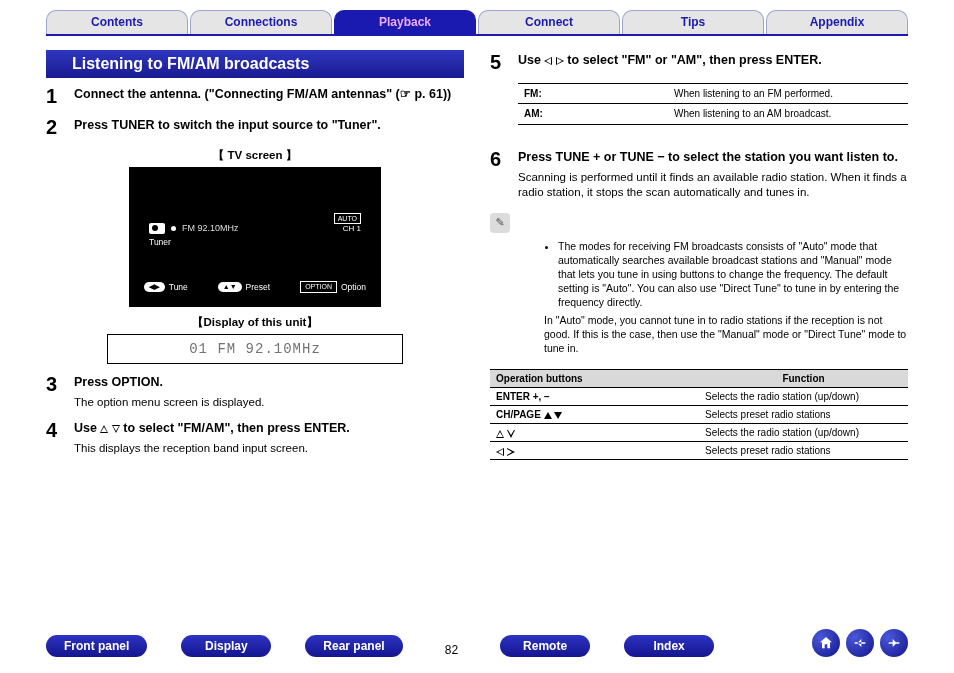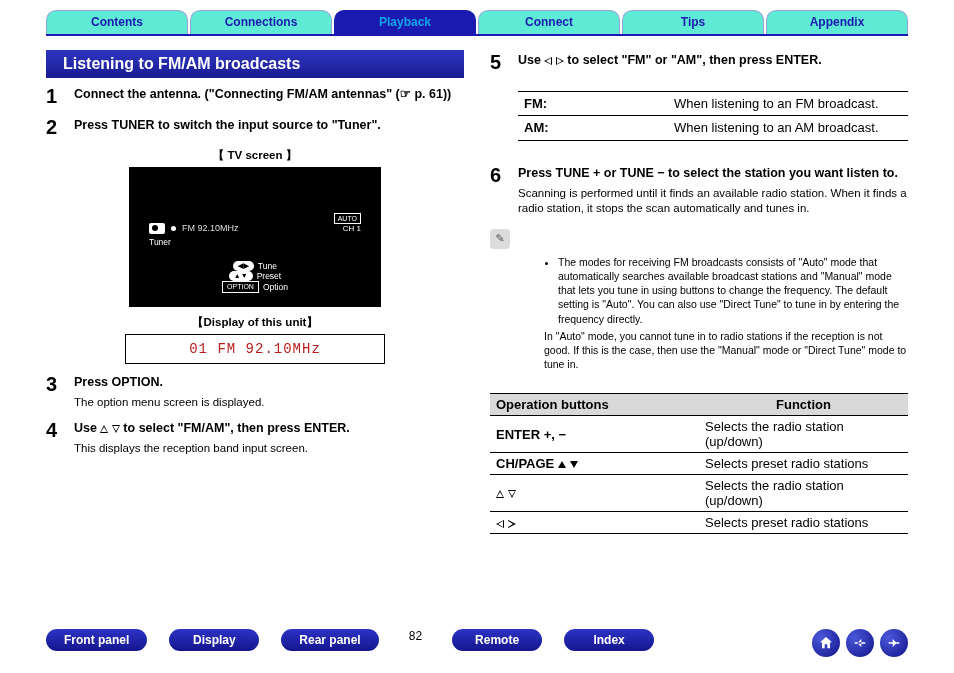--- a/index.html
+++ b/index.html
@@ -31,51 +31,51 @@
     padding:10px 46px 0;
   }
   .tab{
     flex:1;
     height:24px;
     line-height:22px;
     text-align:center;
     font-size:12px;
     font-weight:700;
     color:var(--blue);
-    background:#5eead4;
+    background:#e5e5e5;
     border:1px solid var(--tab-border);
     border-bottom:none;
     border-radius:10px 10px 0 0;
     position:relative;
     cursor:pointer;
   }
   .tab.active{
     background:var(--blue);
-    color:#0ea5e9;
+    color:#f0abfc;
     border-color:var(--blue);
   }
   .nav-rule{
     height:2px;
     margin:0 46px;
     background:var(--blue);
   }
 
   
   .page{
     display:flex;
     gap:26px;
     padding:10px 46px 0;
   }
   .col{flex:1;min-width:0;}
   .section-title{
     background:linear-gradient(#2f37c0,#191a90);
     color:#fff;
     font-weight:700;
     font-size:16px;
-    padding:5px 17px;
+    padding:5px 26px;
     margin:4px 0 8px;
   }
 
   .step{display:flex;gap:10px;margin:6px 0 10px;}
   .step-num{
     min-width:18px;
     font-size:20px;
     font-weight:700;
     line-height:1;
   }
@@ -105,40 +105,40 @@
   .tv .rec:before{content:"";position:absolute;left:3px;top:2.5px;width:6px;height:6px;border-radius:50%;background:#000;}
   .tv .dot{width:5px;height:5px;border-radius:50%;background:#fff}
   .tv .tuner-label{position:absolute;left:20px;top:70px;font-size:8.5px;color:#fff}
   .tv .right-block{
     position:absolute;right:20px;top:46px;text-align:right;font-size:8px;color:#fff;
   }
   .tv .auto-box{border:1px solid #fff;font-size:7px;padding:0 3px;display:inline-block;line-height:9px}
   .tv .bot{
     position:absolute;left:0;right:0;bottom:14px;
     display:flex;justify-content:space-around;align-items:center;
-    font-size:8.5px;color:#fff;flex-direction:column;
+    font-size:8.5px;color:#fff;
   }
   .tv .btn-lr{display:flex;align-items:center;gap:4px;}
   .tv .pill{background:#fff;color:#000;font-size:7px;font-weight:700;border-radius:7px;padding:0 5px;line-height:10px}
   .tv .opt-box{border:1px solid #fff;font-size:7px;padding:0 4px;display:inline-block;line-height:10px}
 
   
   .unit-display{
-    width:260px;margin:0 auto 10px;
+    width:296px;margin:0 auto 10px;
     border:1px solid #000;
     padding:6px 0;
     text-align:center;
     font-family:"Courier New",monospace;
     font-size:14px;
-    color:#b91c1c;
+    color:#737373;
     letter-spacing:1px;
   }
 
   
-  table.data{width:100%;border-collapse:collapse;font-size:13px;margin:22px 0 14px;table-layout:fixed;}
+  table.data{width:100%;border-collapse:collapse;font-size:10px;margin:14px 0 14px;table-layout:fixed;}
   table.data th,table.data td{
     border-top:1px solid #000;border-bottom:1px solid #000;
     padding:3px 6px;text-align:left;
   }
   table.data th{background:var(--table-head);font-weight:700;}
   table.data .col-a{font-weight:700;width:150px}
   table.data .col-b{text-align:left}
   .fn-head .fn-col{text-align:center}
 
   .pencil{
@@ -158,21 +158,21 @@
   .otri-down{width:0;height:0;display:inline-block;border-left:4.5px solid transparent;border-right:4.5px solid transparent;border-top:8px solid #000;position:relative;vertical-align:middle}
   .otri-down:after{content:"";position:absolute;left:-3px;top:-7.3px;width:0;height:0;border-left:3px solid transparent;border-right:3px solid transparent;border-top:5.3px solid #fff}
   .otri-left{width:0;height:0;display:inline-block;border-top:4.5px solid transparent;border-bottom:4.5px solid transparent;border-right:8px solid #000;position:relative;vertical-align:middle}
   .otri-left:after{content:"";position:absolute;left:2px;top:-3px;width:0;height:0;border-top:3px solid transparent;border-bottom:3px solid transparent;border-right:5.3px solid #fff}
   .otri-right{width:0;height:0;display:inline-block;border-top:4.5px solid transparent;border-bottom:4.5px solid transparent;border-left:8px solid #000;position:relative;vertical-align:middle}
   .otri-right:after{content:"";position:absolute;left:-7.3px;top:-3px;width:0;height:0;border-top:3px solid transparent;border-bottom:3px solid transparent;border-left:5.3px solid #fff}
 
   
   .footer{
     position:absolute;left:0;right:0;bottom:16px;
-    display:flex;align-items:flex-start;gap:22px;
+    display:flex;align-items:flex-end;gap:34px;
     padding:0 46px;
   }
   .pill-btn{
     background:linear-gradient(#2d33c4,#14158e);
     color:#fff;font-size:12px;font-weight:700;
     padding:4px 18px;border-radius:12px;cursor:pointer;
     min-width:90px;text-align:center;
   }
   .page-no{font-size:12px;color:#000;padding:0 8px}
   .footer-spacer{flex:1}
@@ -273,21 +273,21 @@
       <div class="step-num">5</div>
       <div class="step-body">
         <div class="step-title">
           <span>Use </span><span class="otri-left"></span> <span class="otri-right"></span><span> to select "FM" or "AM", then press ENTER.</span>
         </div>
 
         <table class="data">
           <tbody>
               <tr>
             <td class="col-a">FM:</td>
-            <td class="col-b">When listening to an FM broadcast.</td>
+            <td class="col-b">When listening to an FM performed.</td>
           </tr>
           <tr>
             <td class="col-a">AM:</td>
             <td class="col-b">When listening to an AM broadcast.</td>
           </tr>
         </tbody>
           </table>
       </div>
     </div>
 

